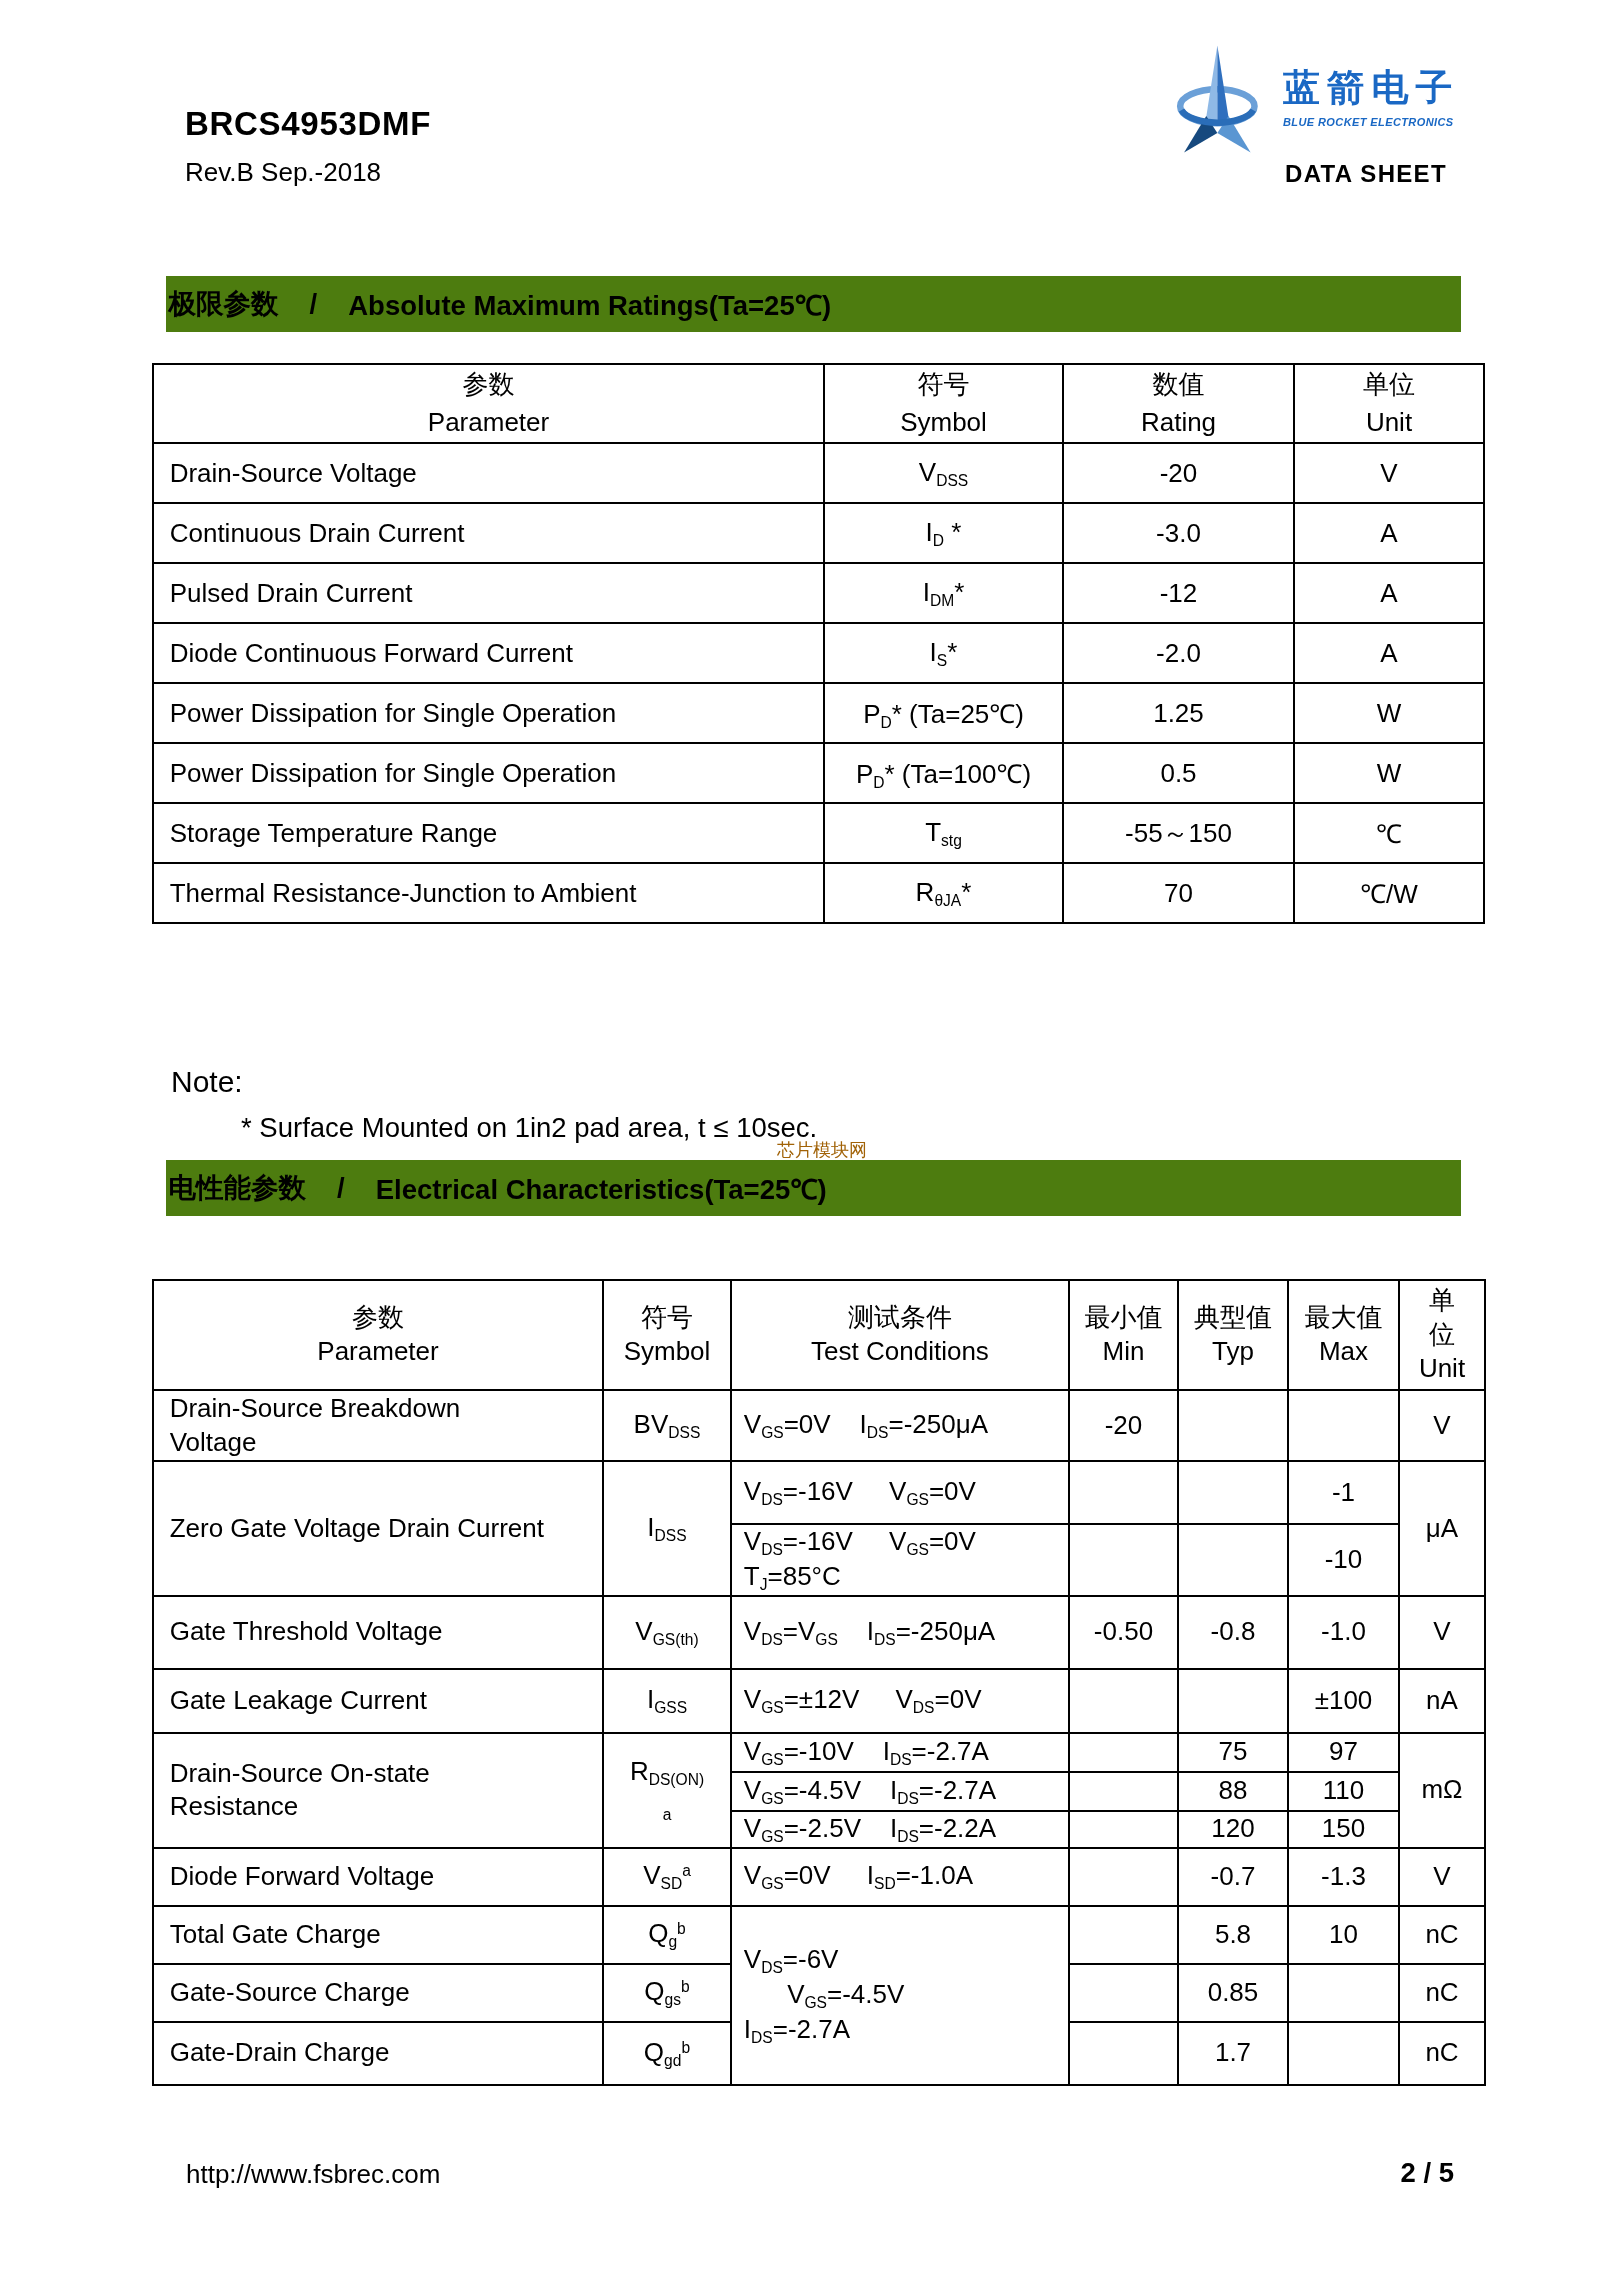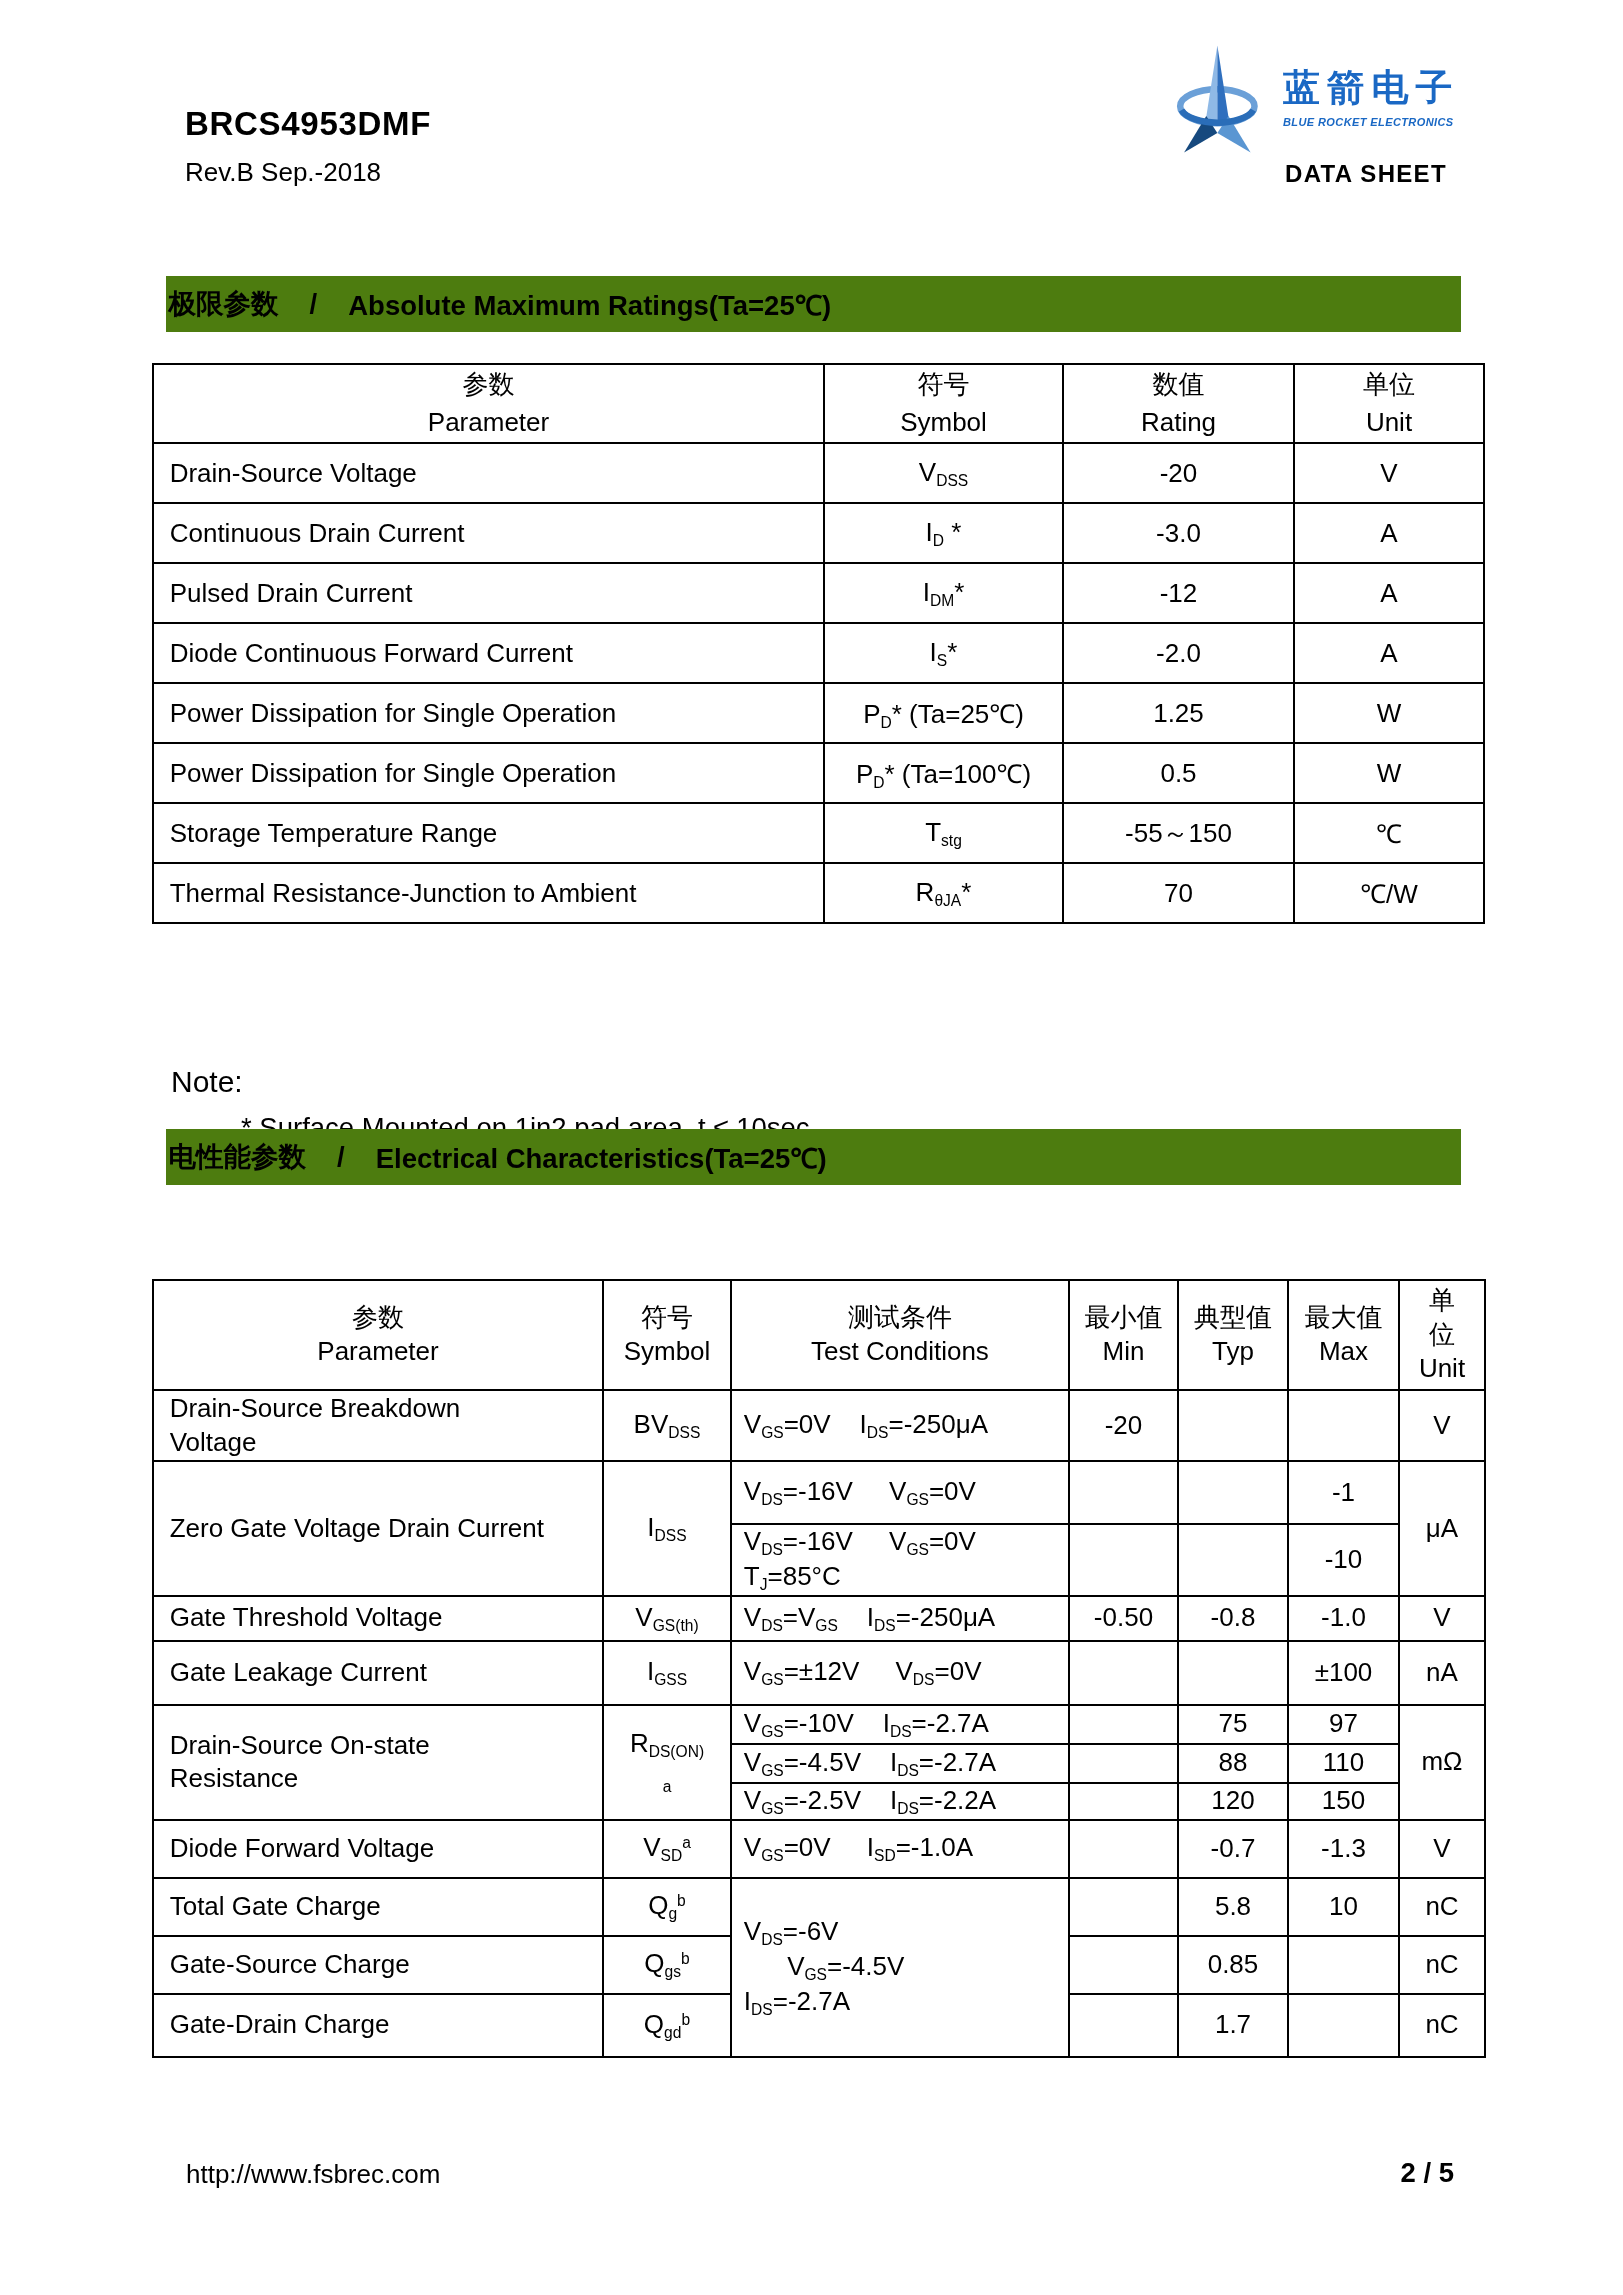--- a/index.html
+++ b/index.html
@@ -19,21 +19,21 @@
   .logo-cn   { font-size:37px; font-weight:bold; color:#1a68c4; letter-spacing:7.2px; white-space:nowrap; }
   .logo-en   { font-size:11px; font-weight:bold; font-style:italic; color:#1a68c4; letter-spacing:0.4px; margin-top:2.6px; white-space:nowrap; }
   .doc-type  { left:1285px; top:160px; font-size:24px; font-weight:bold; letter-spacing:1.3px; }
 
   
   .section-bar {
     left:166px; width:1295px; height:56px; background:#4d7c0f;
     display:flex; align-items:center; font-size:27.5px; font-weight:bold;
   }
   .bar-1 { top:276px; }
-  .bar-2 { top:1129px; }
+  .bar-2 { top:1160px; }
   .section-bar .cn { margin-left:2.6px; }
   .section-bar .slash { margin:0 31px; }
 
   
   table { border-collapse:collapse; table-layout:fixed; border:2.6px solid #000; }
   td { border:2px solid #000; font-size:26px; vertical-align:middle; text-align:center; padding:0 5.2px; overflow:hidden; }
   td.param { text-align:left; padding-left:15.7px; }
   td.cond  { text-align:left; padding-left:11.8px; white-space:pre-wrap; }
   td.hdr   { text-align:center; line-height:1.45; }
   sub { font-size:0.6em; vertical-align:-0.3em; letter-spacing:0; }
@@ -194,21 +194,21 @@
     <td></td>
     <td>-1</td>
     <td rowspan="2">μA</td>
   </tr>
   <tr style="height:68px">
     <td class="cond">V<sub>DS</sub>=-16V     V<sub>GS</sub>=0V<br>T<sub>J</sub>=85°C</td>
     <td></td>
     <td></td>
     <td>-10</td>
   </tr>
-  <tr style="height:45px">
+  <tr style="height:73px">
     <td class="param">Gate Threshold Voltage</td>
     <td>V<sub>GS(th)</sub></td>
     <td class="cond">V<sub>DS</sub>=V<sub>GS</sub>    I<sub>DS</sub>=-250μA</td>
     <td>-0.50</td>
     <td>-0.8</td>
     <td>-1.0</td>
     <td>V</td>
   </tr>
   <tr style="height:64px">
     <td class="param">Gate Leakage Current</td>

